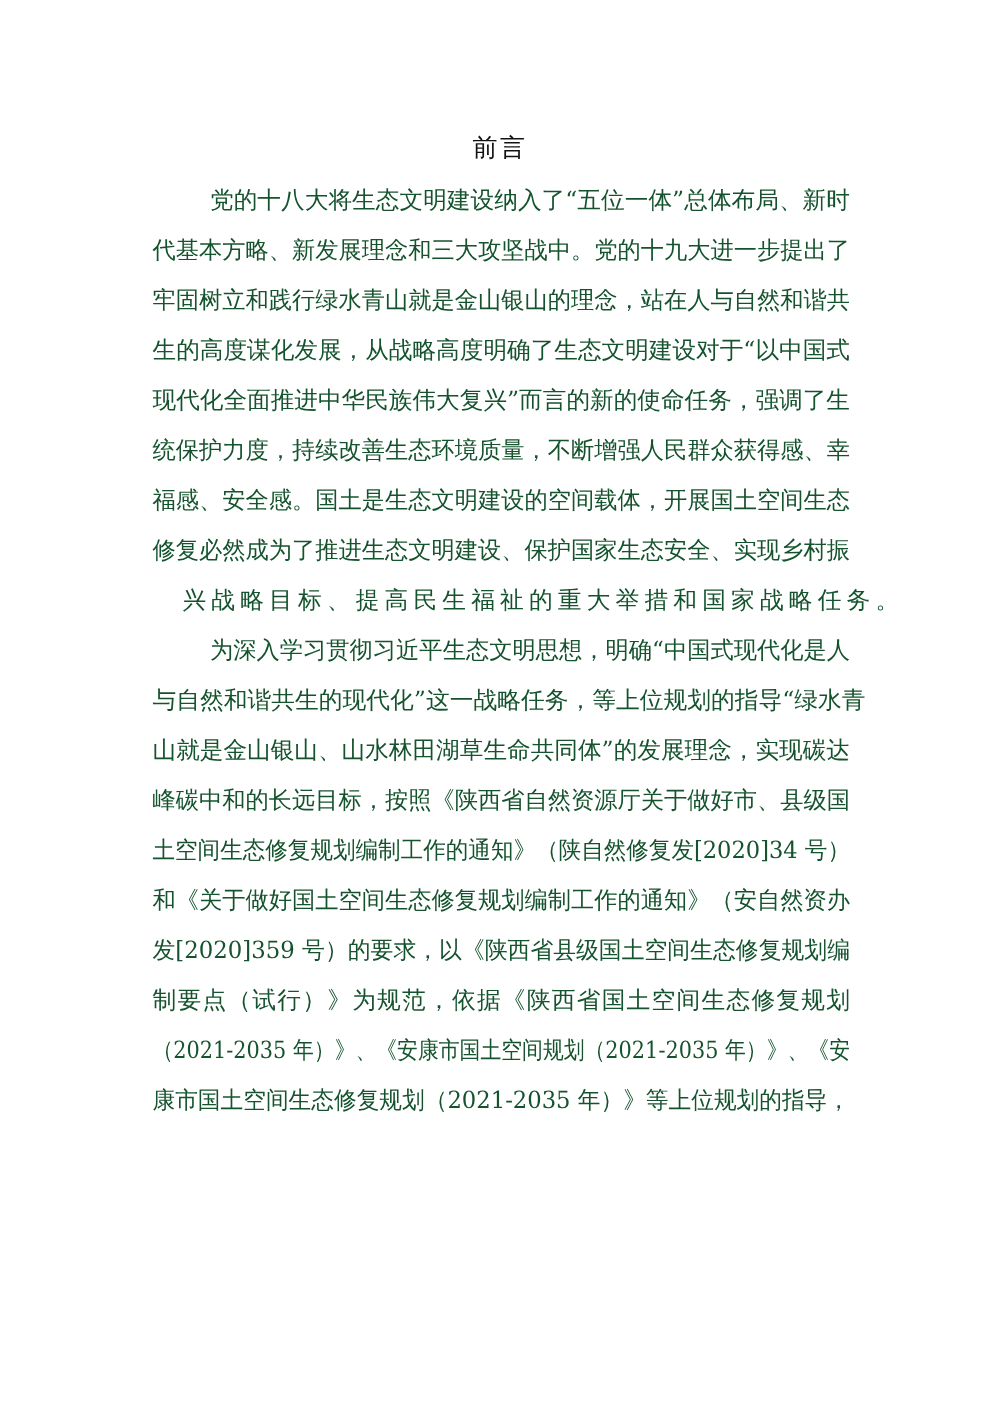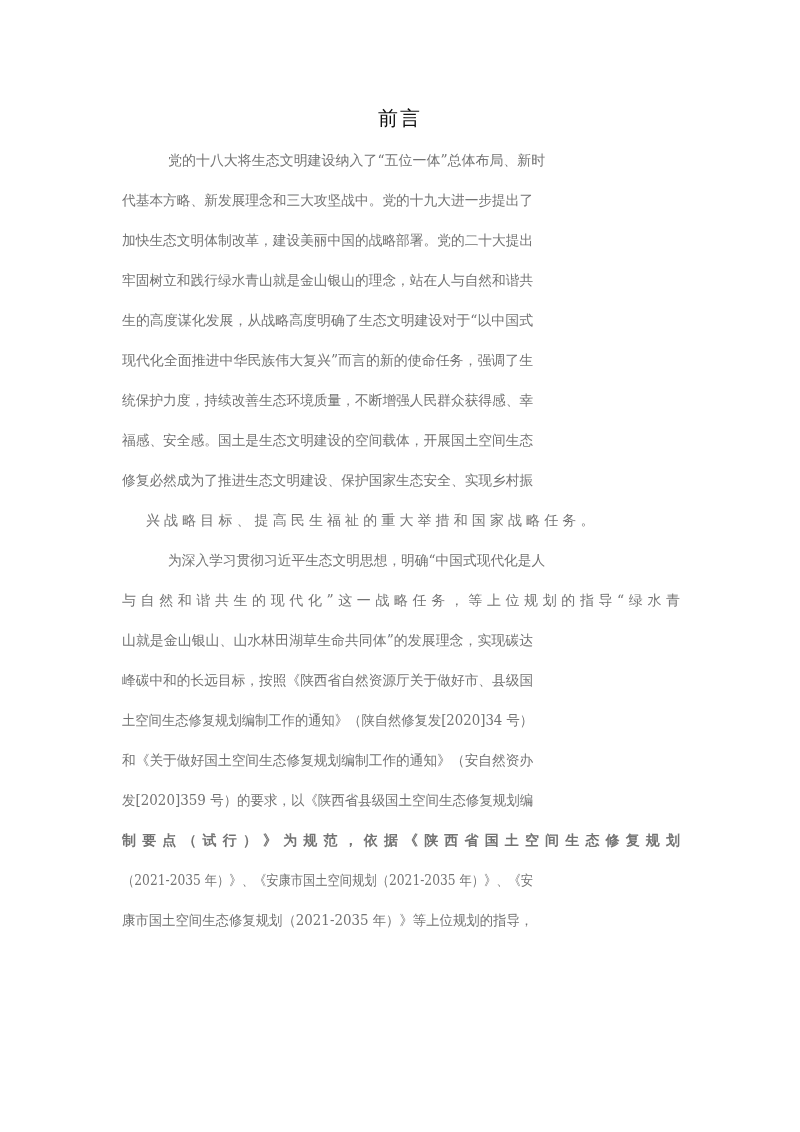--- a/index.html
+++ b/index.html
@@ -38,25 +38,25 @@
     .body {
       position: absolute;
       left: 122px;
       top: 140px;
       width: 558px;
     }
     .line {
       display: block;
       height: 40px;
       line-height: 40px;
-      font-size: 14px;
+      font-size: 19px;
       white-space: nowrap;
       text-align-last: justify;
       text-align: justify;
-      color: #737373;
+      color: #14532d;
     }
     .line.last {
       text-align-last: left;
       letter-spacing: 4.1px;
       margin-left: 24px;
     }
     .line.indent {
       padding-left: 46px;
     }
     .line span {
@@ -66,35 +66,34 @@
 </head>
 <body>
 
 <div class="page">
   <div class="title">前言</div>
 
   <div class="body">
     <div class="paragraph">
       <div class="line indent"><span style="white-space: nowrap; display: inline-block; transform-origin: left center; transform: scaleX(0.9972);">党的十八大将生态文明建设纳入了“五位一体”总体布局、新时</span></div>
       <div class="line"><span style="white-space: nowrap; display: inline-block; transform-origin: left center; transform: scaleX(0.978947);">代基本方略、新发展理念和三大攻坚战中。党的十九大进一步提出了</span></div>
-      <div class="line"><span style="white-space: nowrap; display: inline-block; transform-origin: left center; transform: scaleX(0.978947);">加快生态文明体制改革，建设美丽中国的战略部署。党的二十大提出</span></div>
       <div class="line"><span style="white-space: nowrap; display: inline-block; transform-origin: left center; transform: scaleX(0.978947);">牢固树立和践行绿水青山就是金山银山的理念，站在人与自然和谐共</span></div>
       <div class="line"><span style="white-space: nowrap; display: inline-block; transform-origin: left center; transform: scaleX(0.995151);">生的高度谋化发展，从战略高度明确了生态文明建设对于“以中国式</span></div>
       <div class="line"><span style="white-space: nowrap; display: inline-block; transform-origin: left center; transform: scaleX(0.995151);">现代化全面推进中华民族伟大复兴”而言的新的使命任务，强调了生</span></div>
       <div class="line"><span style="white-space: nowrap; display: inline-block; transform-origin: left center; transform: scaleX(0.978947);">统保护力度，持续改善生态环境质量，不断增强人民群众获得感、幸</span></div>
       <div class="line"><span style="white-space: nowrap; display: inline-block; transform-origin: left center; transform: scaleX(0.978947);">福感、安全感。国土是生态文明建设的空间载体，开展国土空间生态</span></div>
       <div class="line"><span style="white-space: nowrap; display: inline-block; transform-origin: left center; transform: scaleX(0.978947);">修复必然成为了推进生态文明建设、保护国家生态安全、实现乡村振</span></div>
       <div class="line last">兴战略目标、提高民生福祉的重大举措和国家战略任务。</div>
     </div>
     <div class="paragraph">
       <div class="line indent"><span style="white-space: nowrap; display: inline-block; transform-origin: left center; transform: scaleX(0.979494);">为深入学习贯彻习近平生态文明思想，明确“中国式现代化是人</span></div>
       <div class="line"><span style="white-space: nowrap;">与自然和谐共生的现代化”这一战略任务，等上位规划的指导“绿水青</span></div>
       <div class="line"><span style="white-space: nowrap; display: inline-block; transform-origin: left center; transform: scaleX(0.995151);">山就是金山银山、山水林田湖草生命共同体”的发展理念，实现碳达</span></div>
       <div class="line"><span style="white-space: nowrap; display: inline-block; transform-origin: left center; transform: scaleX(0.978947);">峰碳中和的长远目标，按照《陕西省自然资源厅关于做好市、县级国</span></div>
       <div class="line"><span style="white-space: nowrap; display: inline-block; transform-origin: left center; transform: scaleX(0.949939);">土空间生态修复规划编制工作的通知》（陕自然修复发[2020]34 号）</span></div>
       <div class="line"><span style="white-space: nowrap; display: inline-block; transform-origin: left center; transform: scaleX(0.978947);">和《关于做好国土空间生态修复规划编制工作的通知》（安自然资办</span></div>
       <div class="line"><span style="white-space: nowrap; display: inline-block; transform-origin: left center; transform: scaleX(0.961266);">发[2020]359 号）的要求，以《陕西省县级国土空间生态修复规划编</span></div>
-      <div class="line"><span style="white-space: nowrap; font-weight: bold;">制要点（试行）》为规范，依据《陕西省国土空间生态修复规划</span></div>
+      <div class="line"><span style="white-space: nowrap;">制要点（试行）》为规范，依据《陕西省国土空间生态修复规划</span></div>
       <div class="line"><span style="white-space: nowrap; display: inline-block; transform-origin: left center; transform: scaleX(0.876885);">（2021-2035 年）》、《安康市国土空间规划（2021-2035 年）》、《安</span></div>
       <div class="line"><span style="white-space: nowrap; display: inline-block; transform-origin: left center; transform: scaleX(0.955198);">康市国土空间生态修复规划（2021-2035 年）》等上位规划的指导，</span></div>
     </div>
   </div>
 </div>
 
 </body></html>

